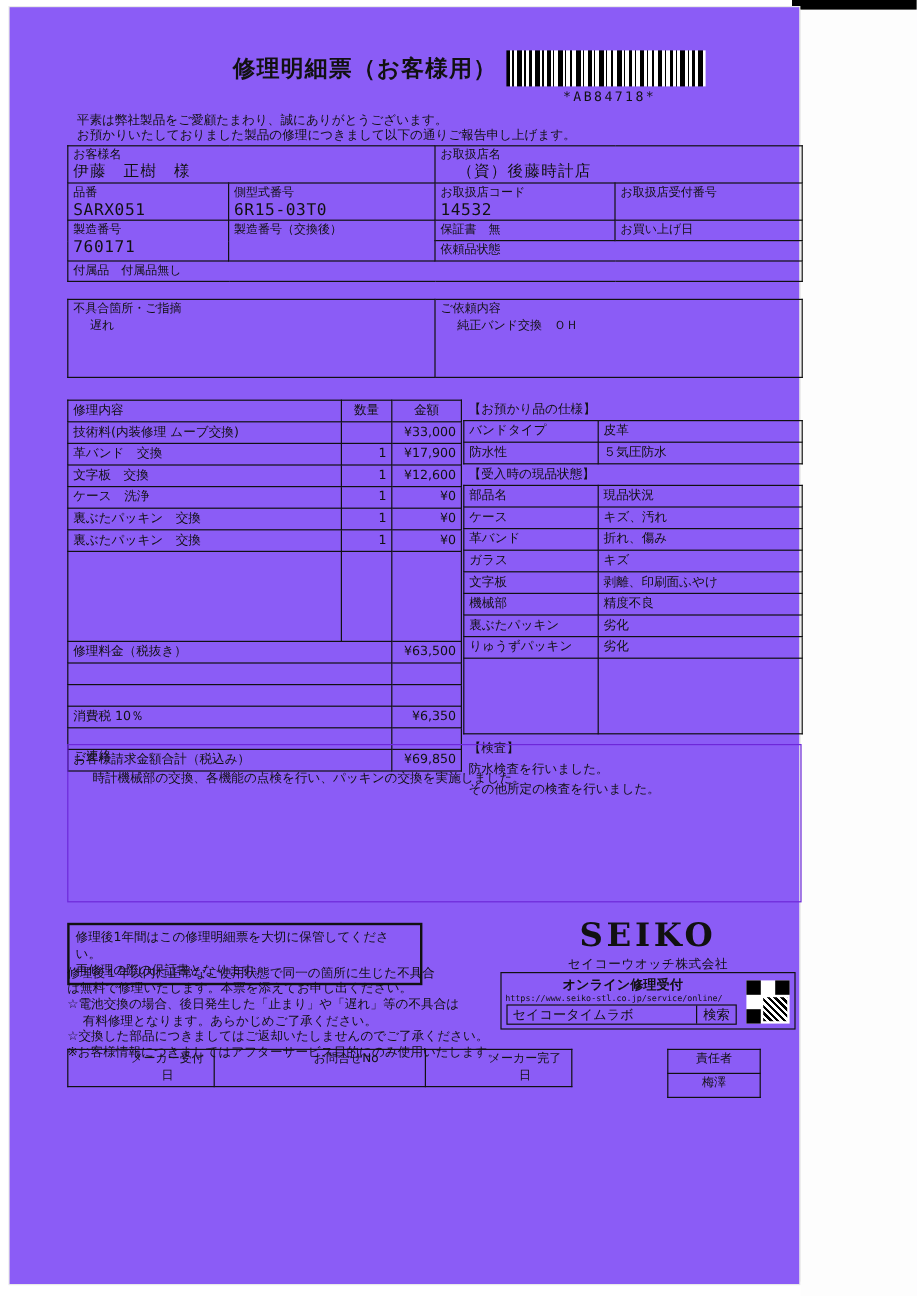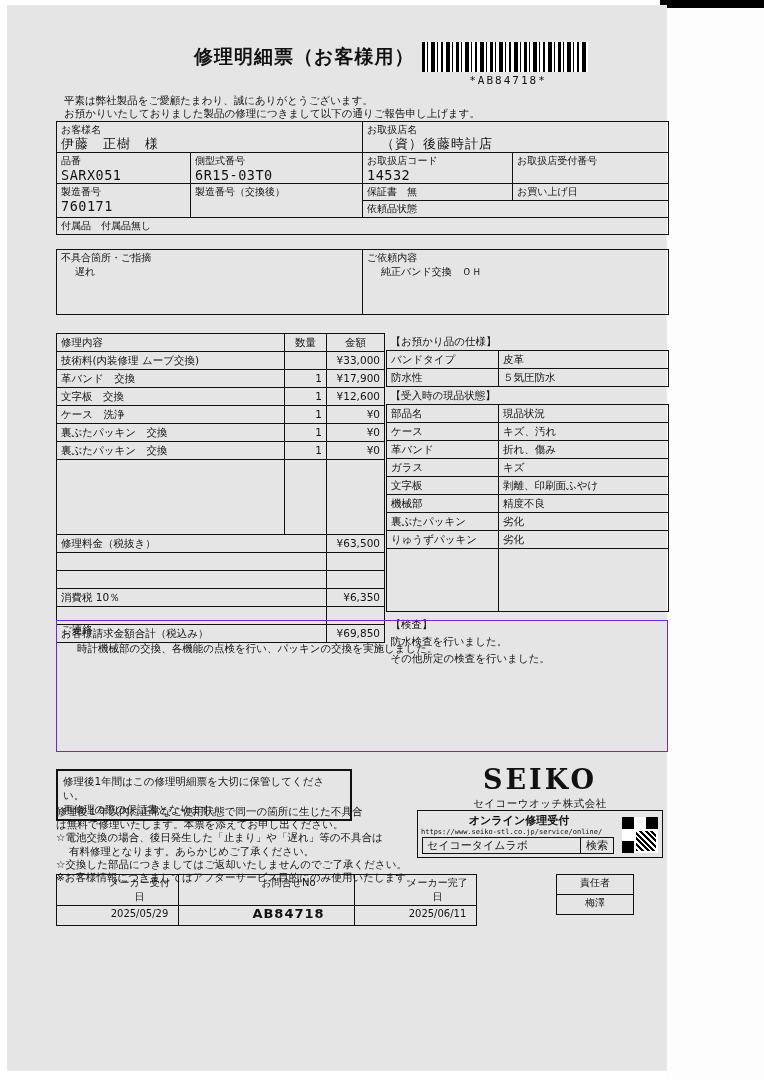--- a/index.html
+++ b/index.html
@@ -16,21 +16,21 @@
     overflow: hidden;
   }
 
   
   #sheet {
     position: absolute;
     left: 8px;
     top: 6px;
     width: 658px;
     height: 1064px;
-    background: #e5e5e5;
+    background: #8b5cf6;
     box-shadow: 0 0 0 1px #e9e9e9;
   }
   #scan-edge-right {
     position: absolute;
     left: 666px;
     top: 8px;
     width: 1px;
     height: 1060px;
     background: #dcdcdc;
   }
@@ -541,25 +541,20 @@
           <col style="width:122px">
           <col style="width:176px">
           <col style="width:122px">
         </colgroup>
     <tbody>
           <tr>
       <td class="lbl">メーカー受付日</td>
       <td class="lbl">お問合せNo</td>
       <td class="lbl">メーカー完了日</td>
     </tr>
-    <tr>
-      <td class="small-date">2025/05/29</td>
-      <td class="bold-val">AB84718</td>
-      <td class="small-date">2025/06/11</td>
-    </tr>
   </tbody>
       </table>
 
   <table class="tbl" id="resp-table">
     <tbody>
           <tr>
       <td class="lbl">責任者</td>
     </tr>
     <tr>
       <td class="lbl">梅澤</td>

